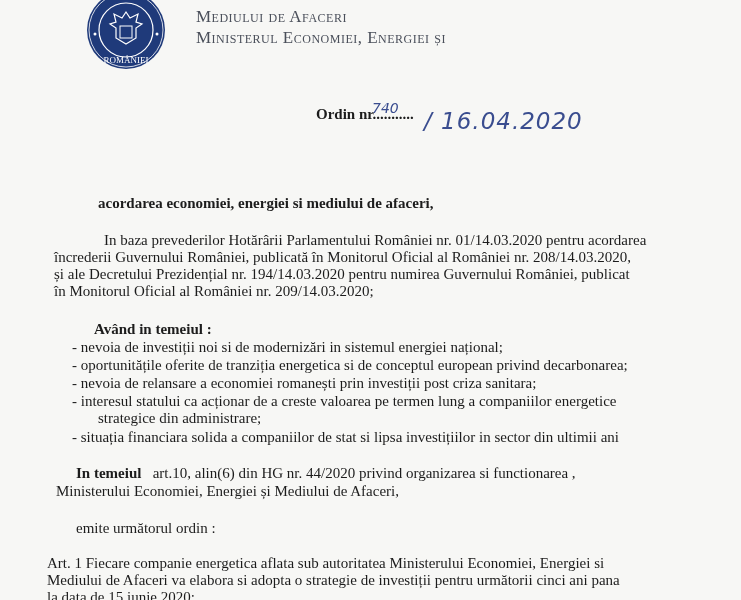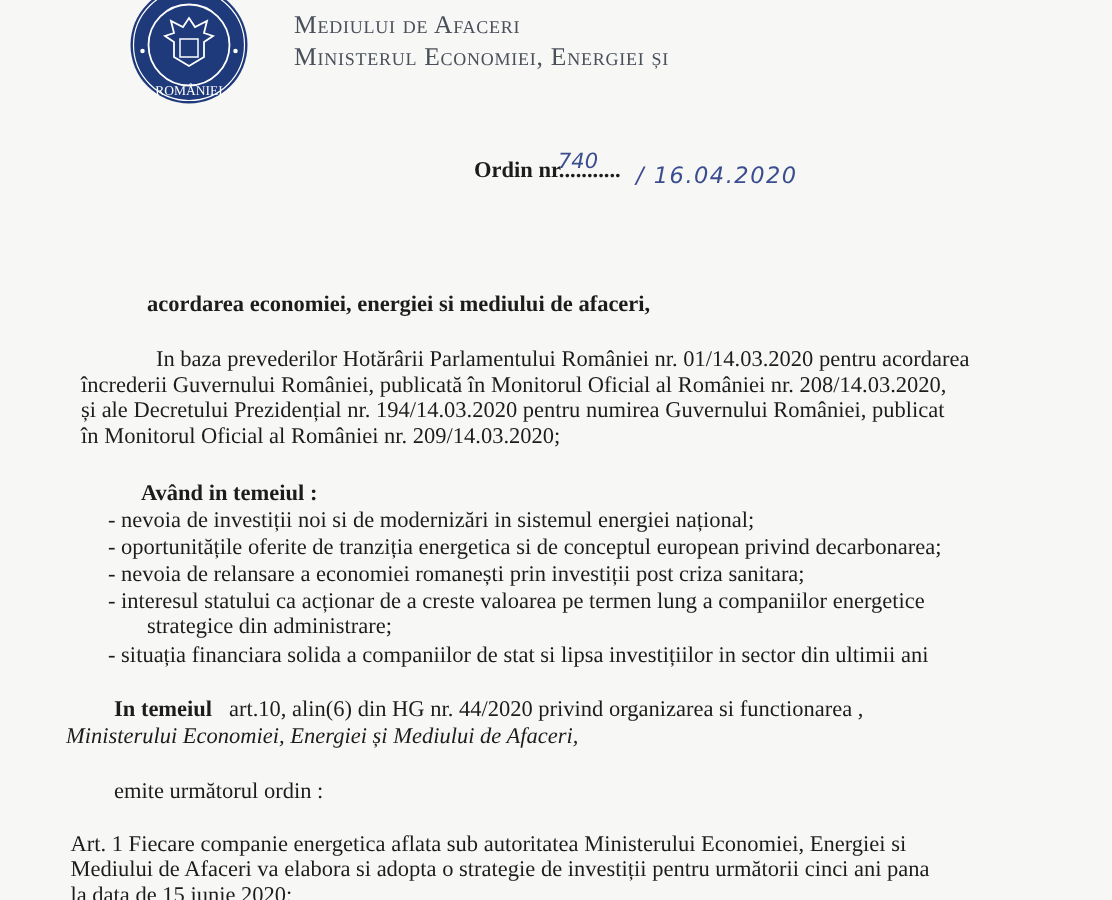--- a/index.html
+++ b/index.html
@@ -10,21 +10,21 @@
     color:#1c1c1c;
   }
   .page { position:absolute; left:0; top:0; width:741px; height:600px; }
   .emblem { position:absolute; left:86px; top:-10px; width:80px; height:80px; }
   .ministry { position:absolute; left:196px; top:6px; font-family:"Liberation Serif", serif; color:#4a4f5a; letter-spacing:0.5px; }
   .ministry div { font-size:17px; line-height:21px; font-variant:small-caps; }
   .ordin { position:absolute; left:316px; top:106px; font-weight:bold; font-size:15px; }
   .ordin .dots { font-weight:bold; }
   .handwritten { position:absolute; font-family:"DejaVu Sans", sans-serif; color:#3a4d8f; font-style:italic; }
   .hw-num { left:372px; top:100px; font-size:14px; }
-  .hw-date { left:424px; top:108px; font-size:15px; letter-spacing:1px; }
+  .hw-date { left:424px; top:108px; font-size:23px; letter-spacing:1px; }
   .txt { position:absolute; font-size:15px; line-height:15px; white-space:nowrap; }
   .b { font-weight:bold; }
 </style>
 </head>
 <body>
 
 <div class="page">
 
   <svg class="emblem" viewBox="0 0 80 80">
     <circle cx="40" cy="40" r="39" fill="#1f3a7a"></circle>
@@ -57,20 +57,20 @@
 
   <div class="txt b" style="left:94px; top:322px;">Având in temeiul :</div>
   <div class="txt" style="left:72px; top:340px;">- nevoia de investiții noi si de modernizări in sistemul energiei național;</div>
   <div class="txt" style="left:72px; top:358px;text-align:center;">- oportunitățile oferite de tranziția energetica si de conceptul european privind decarbonarea;</div>
   <div class="txt" style="left:72px; top:376px;">- nevoia de relansare a economiei romanești prin investiții post criza sanitara;</div>
   <div class="txt" style="left:72px; top:394px;">- interesul statului ca acționar de a creste valoarea pe termen lung a companiilor energetice</div>
   <div class="txt" style="left:98px; top:411px;">strategice din administrare;</div>
   <div class="txt" style="left:72px; top:430px;">- situația financiara solida a companiilor de stat si lipsa investițiilor in sector din ultimii ani</div>
 
   <div class="txt" style="left:76px; top:466px;"><span class="b">In temeiul</span>&nbsp;&nbsp;&nbsp;<span>art.10, alin(6) din HG nr. 44/2020 privind organizarea si functionarea ,</span></div>
-  <div class="txt" style="left:44px; top:484px;font-style:italic;">Ministerului Economiei, Energiei și Mediului de Afaceri,</div>
+  <div class="txt" style="left:56px; top:484px;">Ministerului Economiei, Energiei și Mediului de Afaceri,</div>
 
   <div class="txt" style="left:76px; top:521px;">emite următorul ordin :</div>
 
   <div class="txt" style="left:47px; top:556px;">Art. 1 Fiecare companie energetica aflata sub autoritatea Ministerului Economiei, Energiei si</div>
   <div class="txt" style="left:47px; top:573px;">Mediului de Afaceri va elabora si adopta o strategie de investiții pentru următorii cinci ani pana</div>
   <div class="txt" style="left:47px; top:590px;">la data de 15 iunie 2020;</div>
 </div>
 
 </body></html>

